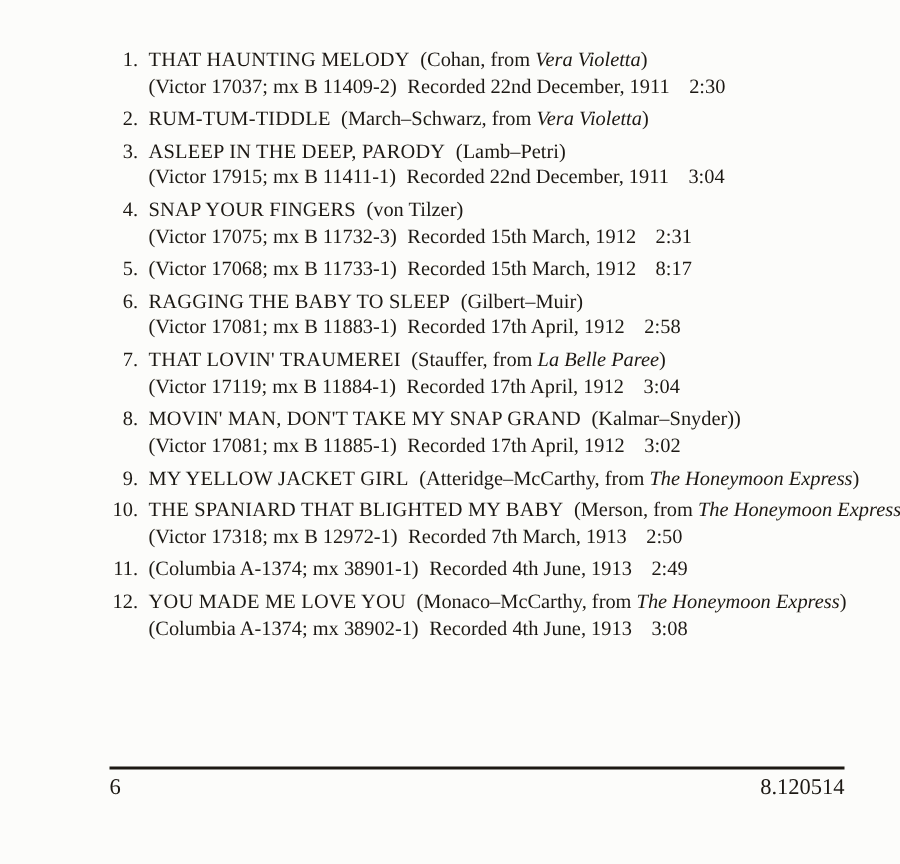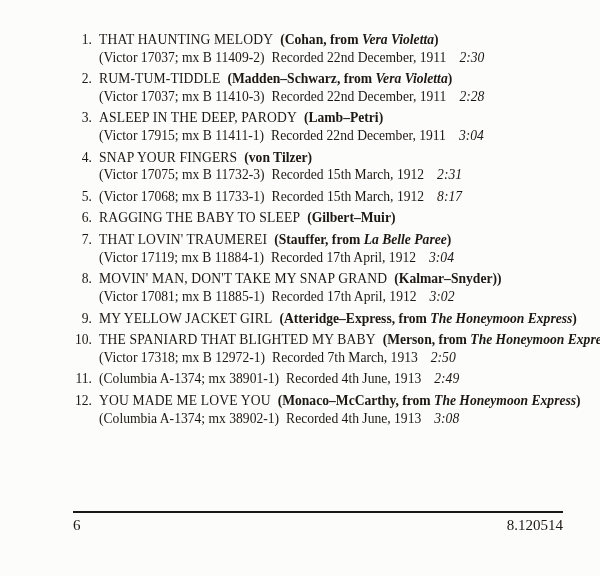--- a/index.html
+++ b/index.html
@@ -37,32 +37,30 @@
     flex: 1;
   }
   .line1, .line2 {
     white-space: nowrap;
   }
   .title {
     letter-spacing: 0.15px;
   }
   .credits {
     margin-left: 7px;
-    font-weight: bold;
   }
   .credits .show-name {
     font-style: italic;
   }
   .recorded {
     margin-left: 7px;
     text-align: right;
   }
   .duration {
     margin-left: 13px;
-    font-style: italic;
   }
   .footer {
     position: absolute;
     left: 73px;
     top: 511px;
     width: 490px;
   }
   .footer-rule {
     border: 0;
     border-top: 2px solid #1c1813;
@@ -90,24 +88,21 @@
         <div class="line2">
           <span class="record">(Victor 17037; mx B 11409-2)</span><span class="recorded">Recorded 22nd December, 1911</span><span class="duration">2:30</span>
         </div>
       </span>
     </li>
 
     <li class="track">
       <span class="num">2.</span>
       <span class="body">
         <div class="line1">
-          <span class="title">RUM-TUM-TIDDLE</span><span class="credits"><span>(Madden–Schwarz, from </span><span class="show-name">Vera Violetta</span><span>)</span></span>
-        </div>
-        <div class="line2">
-          <span class="record">(Victor 17037; mx B 11410-3)</span><span class="recorded">Recorded 22nd December, 1911</span><span class="duration">2:28</span>
+          <span class="title">RUM-TUM-TIDDLE</span><span class="credits"><span>(March–Schwarz, from </span><span class="show-name">Vera Violetta</span><span>)</span></span>
         </div>
       </span>
     </li>
 
     <li class="track">
       <span class="num">3.</span>
       <span class="body">
         <div class="line1">
           <span class="title">ASLEEP IN THE DEEP, PARODY</span><span class="credits"><span>(Lamb–Petri)</span><span class="show-name"></span><span></span></span>
         </div>
@@ -137,20 +132,23 @@
         </div>
       </span>
     </li>
 
     <li class="track">
       <span class="num">6.</span>
       <span class="body">
         <div class="line1">
           <span class="title">RAGGING THE BABY TO SLEEP</span><span class="credits"><span>(Gilbert–Muir)</span><span class="show-name"></span><span></span></span>
         </div>
+        <div class="line2">
+          <span class="record">(Victor 17081; mx B 11883-1)</span><span class="recorded">Recorded 17th April, 1912</span><span class="duration">2:58</span>
+        </div>
       </span>
     </li>
 
     <li class="track">
       <span class="num">7.</span>
       <span class="body">
         <div class="line1">
           <span class="title">THAT LOVIN' TRAUMEREI</span><span class="credits"><span>(Stauffer, from </span><span class="show-name">La Belle Paree</span><span>)</span></span>
         </div>
         <div class="line2">
@@ -168,21 +166,21 @@
         <div class="line2">
           <span class="record">(Victor 17081; mx B 11885-1)</span><span class="recorded">Recorded 17th April, 1912</span><span class="duration">3:02</span>
         </div>
       </span>
     </li>
 
     <li class="track">
       <span class="num">9.</span>
       <span class="body">
         <div class="line1">
-          <span class="title">MY YELLOW JACKET GIRL</span><span class="credits"><span>(Atteridge–Express, from </span><span class="show-name">The Honeymoon Express</span><span>)</span></span>
+          <span class="title">MY YELLOW JACKET GIRL</span><span class="credits"><span>(Atteridge–McCarthy, from </span><span class="show-name">The Honeymoon Express</span><span>)</span></span>
         </div>
       </span>
     </li>
 
     <li class="track">
       <span class="num">10.</span>
       <span class="body">
         <div class="line1">
           <span class="title">THE SPANIARD THAT BLIGHTED MY BABY</span><span class="credits"><span>(Merson, from </span><span class="show-name">The Honeymoon Express</span><span>)</span></span>
         </div>

